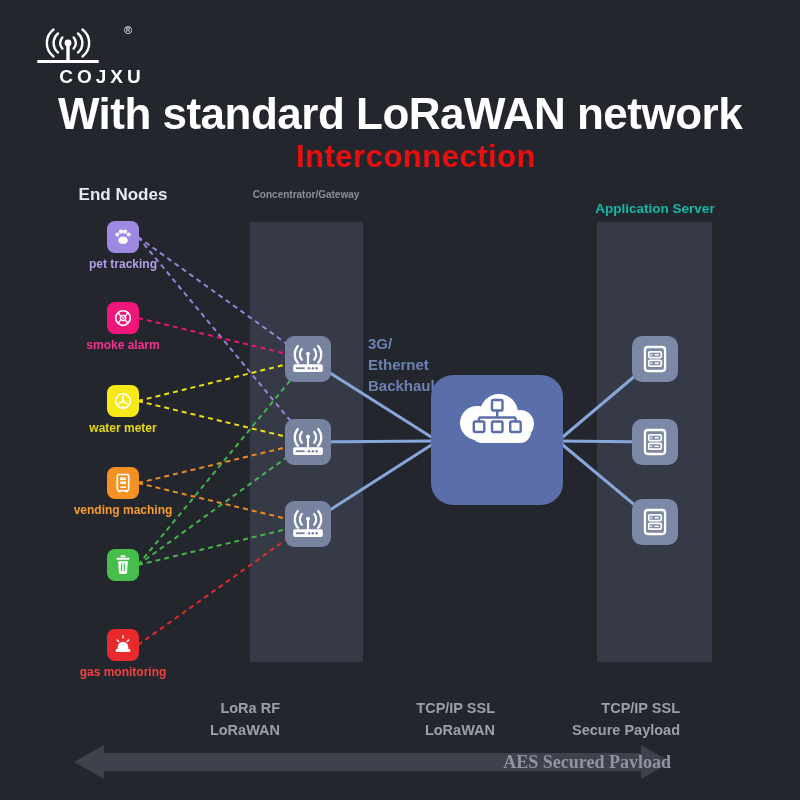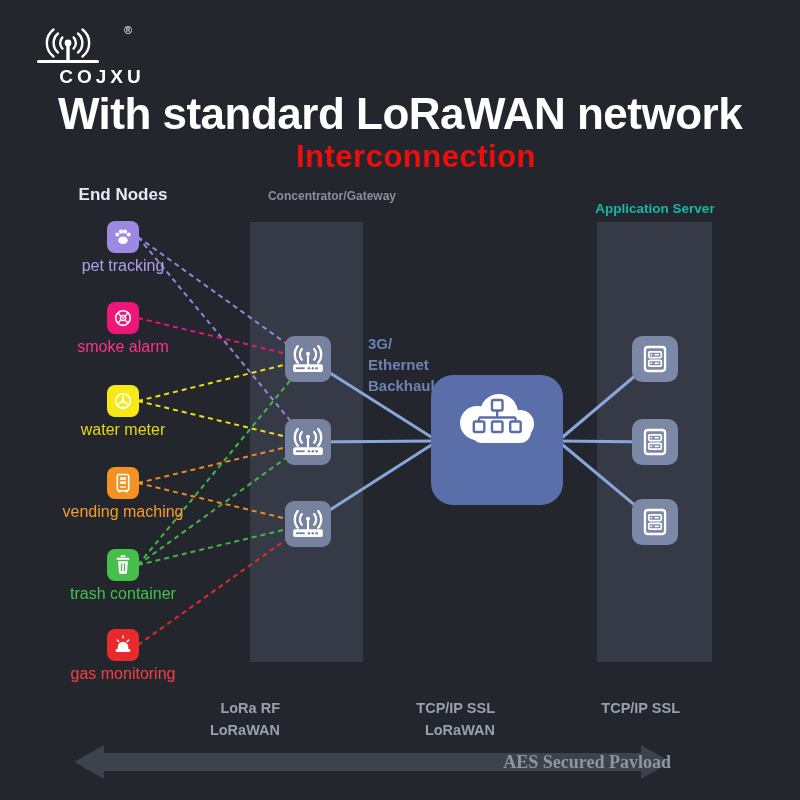--- a/index.html
+++ b/index.html
@@ -19,39 +19,39 @@
 
   
   .title{left:0;top:90px;width:800px;text-align:center;color:#fff;
     font-size:44px;font-weight:700;letter-spacing:-0.5px;line-height:1.1;}
   .subtitle{left:0;top:139px;width:800px;text-align:center;color:#e90f0f;
     font-size:31px;font-weight:700;letter-spacing:0.5px;padding-left:16px;}
 
   
   .hdr{font-weight:700;text-align:center;}
   .hdr-endnodes{left:43px;top:185px;width:160px;font-size:17px;color:#e6eaf4;}
-  .hdr-gw{left:216px;top:189px;width:180px;font-size:12px;color:#8a8f9a;text-align:right;}
+  .hdr-gw{left:216px;top:189px;width:180px;font-size:10px;color:#8a8f9a;}
   .hdr-app{left:565px;top:189px;width:180px;font-size:13.5px;color:#14b8a6;margin-top:12px;}
 
   
   .column{top:222px;height:440px;background:#353a46;z-index:1;}
   .col-gw{left:250px;width:113px;}
   .col-app{left:597px;width:115px;}
 
   
   .overlay{left:0;top:0;z-index:2;pointer-events:none;}
   .dash{stroke-width:2;stroke-dasharray:5 4;fill:none;opacity:0.95;}
   .solid{stroke-width:3;fill:none;}
 
   
   .node{left:40px;width:166px;text-align:center;z-index:3;}
   .node-tile{width:32px;height:32px;border-radius:8px;margin:0 auto;
     display:flex;align-items:center;justify-content:center;}
   .node-tile svg{display:block;}
-  .node-label{margin-top:4px;font-size:16px;font-weight:400;}
+  .node-label{margin-top:4px;font-size:12px;font-weight:700;}
 
   
   .tile46{width:46px;height:46px;border-radius:9px;z-index:3;
     display:flex;align-items:center;justify-content:center;}
   .gw{left:285px;}
   .app{left:632px;border-radius:10px;}
 
   
   .ns{left:431px;top:375px;width:132px;height:130px;border-radius:22px;z-index:3;
     display:flex;flex-direction:column;align-items:center;}
@@ -191,21 +191,20 @@
 <div class="abs node" style="top:549px;">
   <div class="node-tile" style="background: rgb(71, 189, 76); color: rgb(71, 189, 76);">
     <svg width="26" height="26" viewBox="0 0 32 32">
       <rect x="13" y="4" width="6" height="2.5" rx="1" fill="#fff"></rect>
       <rect x="8" y="7" width="16" height="2.5" rx="1.2" fill="#fff"></rect>
       <path d="M10,11.5 h12 l-1,13.5 a2.2,2.2 0 0 1 -2.2,2 h-5.6 a2.2,2.2 0 0 1 -2.2,-2 z" fill="#fff"></path>
       <rect x="13.4" y="14" width="1.6" height="9.5" fill="currentColor"></rect>
       <rect x="17" y="14" width="1.6" height="9.5" fill="currentColor"></rect>
     </svg>
   </div>
-  <div class="node-label" style="color: rgb(67, 194, 75);">trash container</div>
 </div>
 
 <div class="abs node" style="top:629px;">
   <div class="node-tile" style="background: rgb(233, 42, 44); color: rgb(233, 42, 44);">
     <svg width="26" height="26" viewBox="0 0 32 32">
       <path d="M9.5,21 v-2.5 a6.5,6.5 0 0 1 13,0 v2.5 z" fill="#fff"></path>
       <rect x="7" y="21" width="18" height="3.5" rx="1.5" fill="#fff"></rect>
       <g stroke="#fff" stroke-width="1.8" stroke-linecap="round">
         <line x1="16" y1="7.2" x2="16" y2="5"></line>
         <line x1="9" y1="10" x2="10.8" y2="11.8"></line>
@@ -332,20 +331,21 @@
 <div class="abs proto proto1">
   <div>LoRa RF</div>
   <div>LoRaWAN</div>
 </div>
 <div class="abs proto proto2">
   <div>TCP/IP SSL</div>
   <div>LoRaWAN</div>
 </div>
 <div class="abs proto proto3">
   <div>TCP/IP SSL</div>
+  <div>Secure Payload</div>
 </div>
 
 <div class="abs aes-arrow">
   <svg width="597" height="36" viewBox="0 0 597 36">
     <path d="M30,9 H567 V1 L597,18 L567,35 V27 H30 V35 L0,18 L30,1 Z" fill="#3e424d"></path>
   </svg>
   <div class="aes-text">AES Secured Pavload</div>
 </div>
 
 </body></html>

